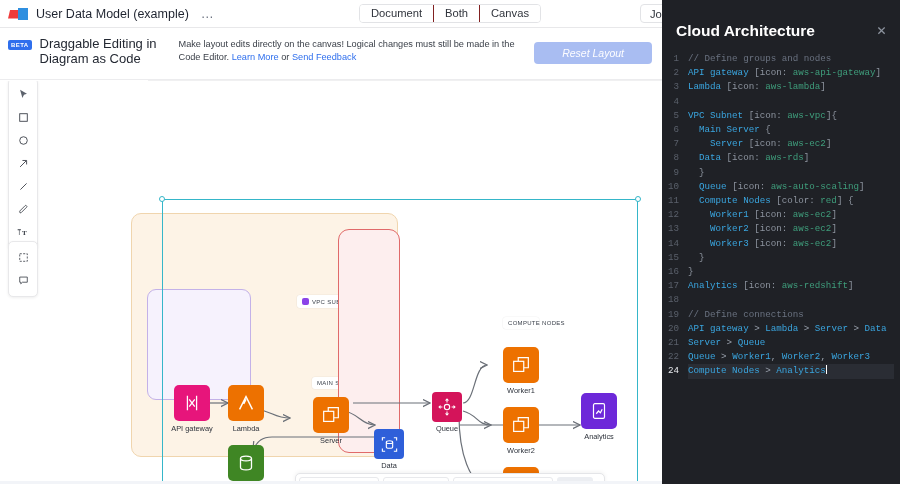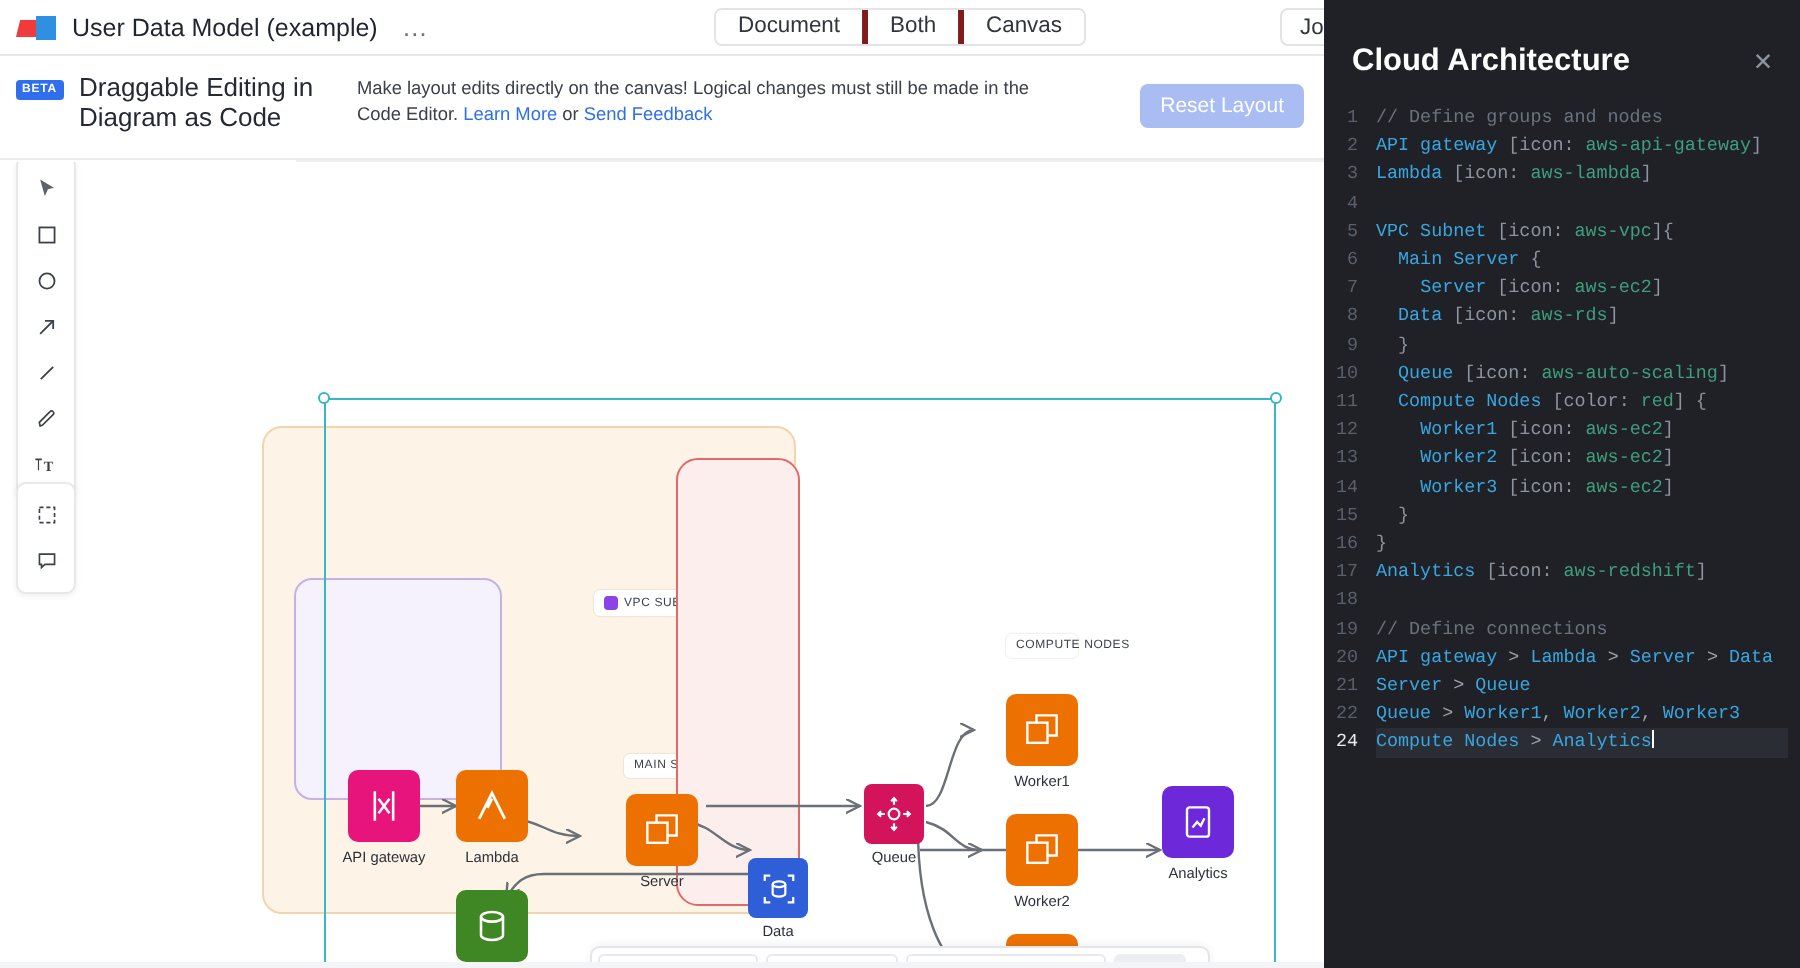--- a/index.html
+++ b/index.html
@@ -26,21 +26,21 @@
   .doc-title{ font-size:12.5px; color:#1f2430; }
   .dots{ color:#6b7280; font-size:13px; letter-spacing:1px; cursor:pointer; padding:0 4px;}
 
   .seg{
     position:absolute; left:50%; transform:translateX(-50%);
     display:flex; border:1px solid #e2e3e6; border-radius:4px; overflow:hidden;
     background:#fff; height:19px;
   }
   .seg div{
     padding:0 11px; font-size:11.2px; color:#30343c; line-height:17px;
-    border-right:3px solid #7f1d1d; cursor:pointer; background:#fff;
+    border-right:1px solid #7f1d1d; cursor:pointer; background:#fff;
   }
   .seg div:last-child{ border-right:none; }
 
   .tb-right{ margin-left:auto; display:flex; align-items:center; gap:7px; padding-right:8px;}
   .slack-btn{
     border:1px solid #e2e3e6; border-radius:4px; background:#fff;
     font-size:11.2px; color:#30343c; padding:2px 9px; cursor:pointer; height:19px; line-height:15px;
   }
   .share-btn{
     background:#2f6fed; color:#fff; border-radius:4px; font-size:11.2px;
@@ -62,21 +62,21 @@
   .banner-title{
     font-size:13px; color:#242933; line-height:15px; width:120px; margin-left:8px; flex:none;
   }
   .banner-body{
     font-size:9.2px; color:#3b4049; line-height:13px; width:350px; margin-left:19px; margin-top:2px;
   }
   .banner-body a{ color:#2f6fed; text-decoration:none; }
   .reset-btn{
     margin-left:auto; margin-top:6px;
     background:#a9bdf2; color:#fdfdff; border-radius:4px;
-    font-size:10.5px; padding:5px 10px; cursor:pointer; flex:none;
+    font-size:10.5px; padding:5px 28px; cursor:pointer; flex:none;font-style:italic;
   }
 
   
   .card-edge{
     position:absolute; left:148px; top:80px; width:514px; height:6px;
     background:#ffffff; border-top:1px solid #f0f0f1; border-left:1px solid #f0f0f1;
     box-shadow:0 1px 2px rgba(0,0,0,.05);
   }
 
   

